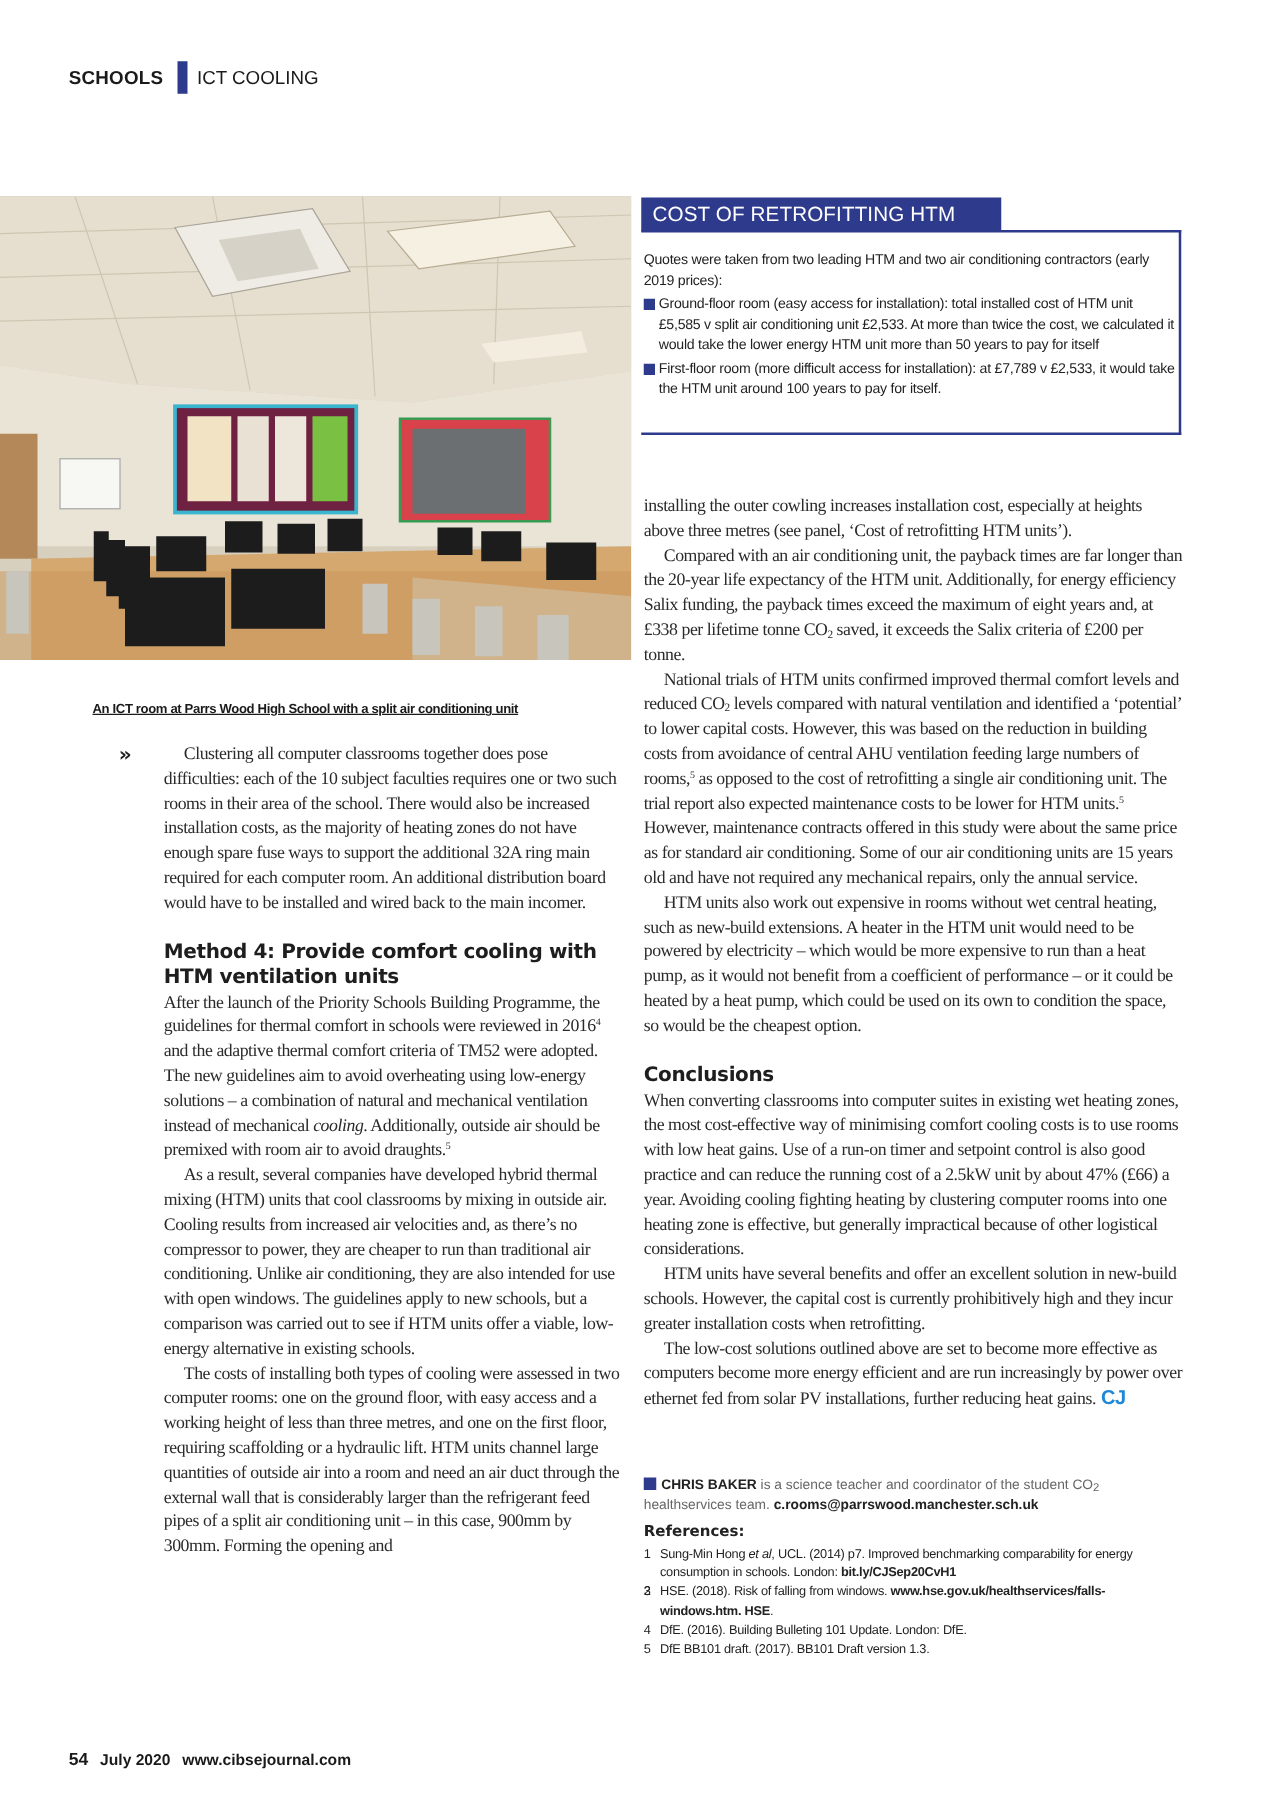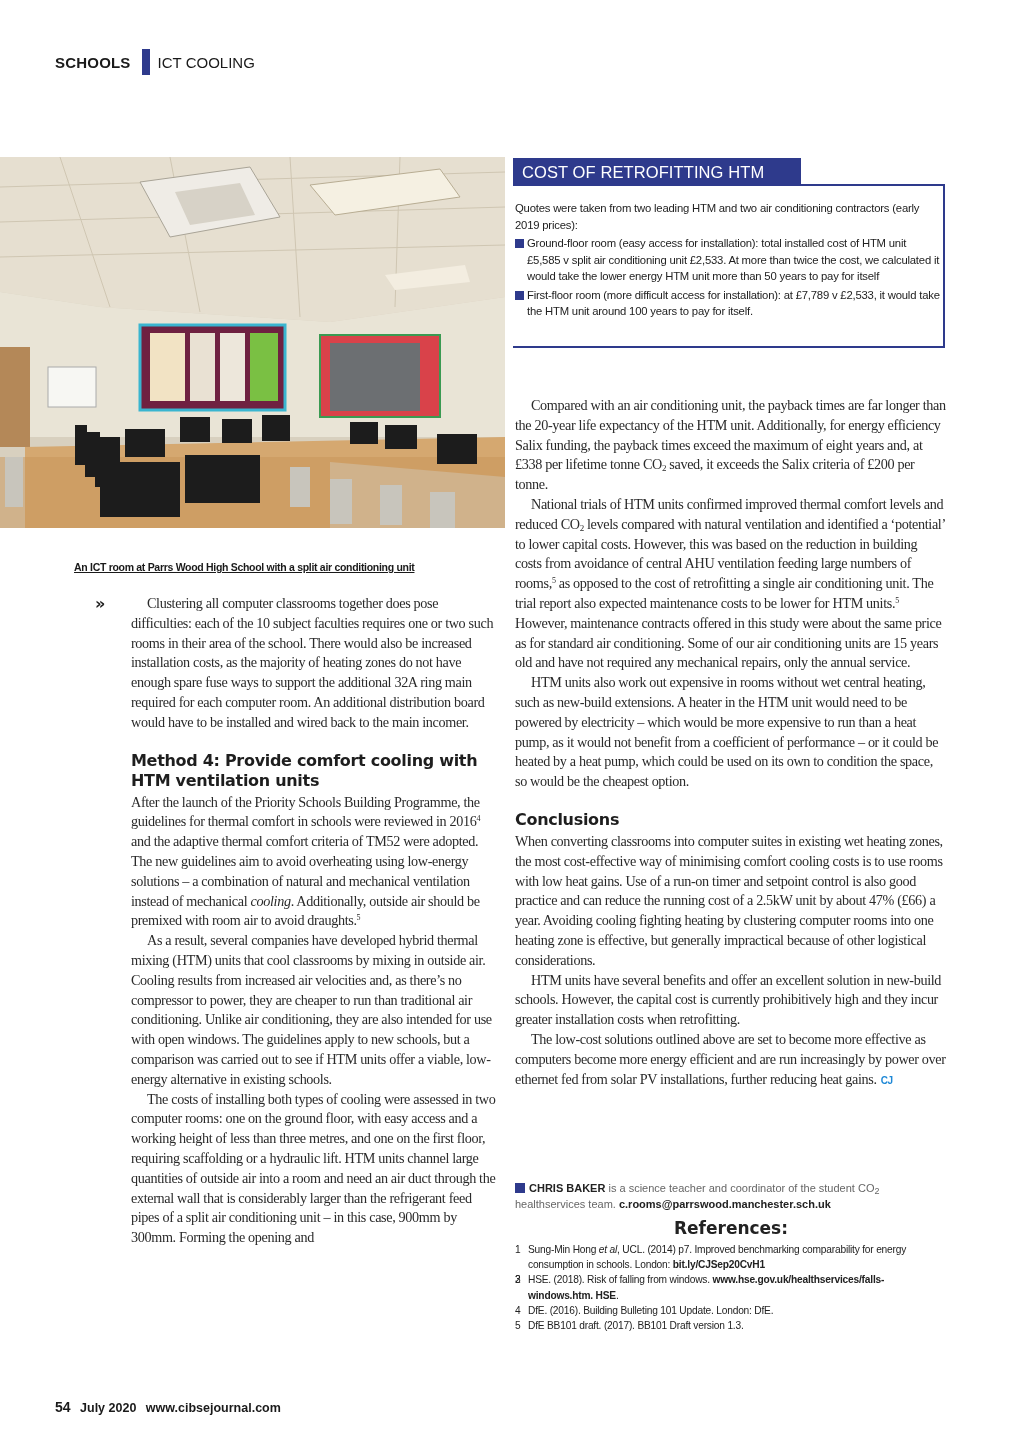--- a/index.html
+++ b/index.html
@@ -27,30 +27,30 @@
     
     .col { font-family: "Liberation Serif", serif; font-size: 14.2px; line-height: 19.8px; color: #2a2a2a; letter-spacing: -0.35px; }
     .col p { margin: 0; text-indent: 16px; }
     .col p.noind { text-indent: 0; }
     .col-left { left: 131px; top: 594px; width: 370px; }
     .col-right { left: 515px; top: 396px; width: 432px; }
     .chev { left: 95px; top: 594px; font-family: "DejaVu Sans", sans-serif; font-weight: 700; font-size: 16px; color: #222; }
     .h2 { font-family: "DejaVu Sans", sans-serif; font-weight: 700; font-size: 16px; line-height: 20px; color: #1e1e1e; margin: 18px 0 2px 0; letter-spacing: -0.3px; }
     sup { font-size: 8px; line-height: 0; vertical-align: 5px; }
     sub { font-size: 9px; line-height: 0; vertical-align: -2px; }
-    .cj { font-family: "Liberation Sans", sans-serif; font-weight: 700; color: #1e88d6; font-size: 10px; margin-left: 4px; }
+    .cj { font-family: "Liberation Sans", sans-serif; font-weight: 700; color: #1e88d6; font-size: 16px; margin-left: 4px; }
 
     
     .author { left: 515px; top: 1180px; width: 430px; font-family: "Liberation Sans", sans-serif; font-size: 11px; line-height: 16px; color: #666; }
     .author .sq { display: inline-block; width: 10px; height: 10px; background: #2e3a8c; margin-right: 4px; vertical-align: -1px; }
     .author b { color: #222; }
 
     
     .refs { left: 515px; top: 1218px; width: 432px; font-family: "Liberation Sans", sans-serif; color: #222; }
-    .refs .rh { font-family: "DejaVu Sans", sans-serif; font-weight: 700; font-size: 17px; margin-bottom: 4px; text-align: center; }
+    .refs .rh { font-family: "DejaVu Sans", sans-serif; font-weight: 700; font-size: 12px; margin-bottom: 4px; }
     .refs .ref { position: relative; padding-left: 13px; font-size: 10.2px; line-height: 15.2px; letter-spacing: -0.2px; }
     .refs .ref .n { position: absolute; left: 0; top: 0; }
 
     
     .footer { left: 55px; top: 1399px; font-family: "Liberation Sans", sans-serif; font-size: 12.5px; color: #1a1a1a; }
     .footer b { font-size: 14px; margin-right: 6px; }
     .footer span { margin-right: 6px; font-weight: 700; }
   </style>
 </head>
 <body>
@@ -140,20 +140,21 @@
 <div class="abs chev">»</div>
 <div class="abs col col-left">
   <p>Clustering all computer classrooms together does pose difficulties: each of the 10 subject faculties requires one or two such rooms in their area of the school. There would also be increased installation costs, as the majority of heating zones do not have enough spare fuse ways to support the additional 32A ring main required for each computer room. An additional distribution board would have to be installed and wired back to the main incomer.</p>
   <div class="h2">Method 4: Provide comfort cooling with HTM ventilation units</div>
   <p class="noind"><span>After the launch of the Priority Schools Building Programme, the guidelines for thermal comfort in schools were reviewed in 2016</span><sup>4</sup><span> and the adaptive thermal comfort criteria of TM52 were adopted. The new guidelines aim to avoid overheating using low-energy solutions – a combination of natural and mechanical ventilation instead of mechanical </span><i>cooling</i><span>. Additionally, outside air should be premixed with room air to avoid draughts.</span><sup>5</sup></p>
   <p>As a result, several companies have developed hybrid thermal mixing (HTM) units that cool classrooms by mixing in outside air. Cooling results from increased air velocities and, as there’s no compressor to power, they are cheaper to run than traditional air conditioning. Unlike air conditioning, they are also intended for use with open windows. The guidelines apply to new schools, but a comparison was carried out to see if HTM units offer a viable, low-energy alternative in existing schools.</p>
   <p>The costs of installing both types of cooling were assessed in two computer rooms: one on the ground floor, with easy access and a working height of less than three metres, and one on the first floor, requiring scaffolding or a hydraulic lift. HTM units channel large quantities of outside air into a room and need an air duct through the external wall that is considerably larger than the refrigerant feed pipes of a split air conditioning unit – in this case, 900mm by 300mm. Forming the opening and</p>
 </div>
 
 <div class="abs col col-right">
+  <p class="noind">installing the outer cowling increases installation cost, especially at heights above three metres (see panel, ‘Cost of retrofitting HTM units’).</p>
   <p><span>Compared with an air conditioning unit, the payback times are far longer than the 20-year life expectancy of the HTM unit. Additionally, for energy efficiency Salix funding, the payback times exceed the maximum of eight years and, at £338 per lifetime tonne CO</span><sub>2</sub><span> saved, it exceeds the Salix criteria of £200 per tonne.</span></p>
   <p><span>National trials of HTM units confirmed improved thermal comfort levels and reduced CO</span><sub>2</sub><span> levels compared with natural ventilation and identified a ‘potential’ to lower capital costs. However, this was based on the reduction in building costs from avoidance of central AHU ventilation feeding large numbers of rooms,</span><sup>5</sup><span> as opposed to the cost of retrofitting a single air conditioning unit. The trial report also expected maintenance costs to be lower for HTM units.</span><sup>5</sup><span> However, maintenance contracts offered in this study were about the same price as for standard air conditioning. Some of our air conditioning units are 15 years old and have not required any mechanical repairs, only the annual service.</span></p>
   <p>HTM units also work out expensive in rooms without wet central heating, such as new-build extensions. A heater in the HTM unit would need to be powered by electricity – which would be more expensive to run than a heat pump, as it would not benefit from a coefficient of performance – or it could be heated by a heat pump, which could be used on its own to condition the space, so would be the cheapest option.</p>
   <div class="h2">Conclusions</div>
   <p class="noind">When converting classrooms into computer suites in existing wet heating zones, the most cost-effective way of minimising comfort cooling costs is to use rooms with low heat gains. Use of a run-on timer and setpoint control is also good practice and can reduce the running cost of a 2.5kW unit by about 47% (£66) a year. Avoiding cooling fighting heating by clustering computer rooms into one heating zone is effective, but generally impractical because of other logistical considerations.</p>
   <p>HTM units have several benefits and offer an excellent solution in new-build schools. However, the capital cost is currently prohibitively high and they incur greater installation costs when retrofitting.</p>
   <p><span>The low-cost solutions outlined above are set to become more effective as computers become more energy efficient and are run increasingly by power over ethernet fed from solar PV installations, further reducing heat gains.</span><span class="cj">CJ</span></p>
 </div>
 
 <div class="abs author">

